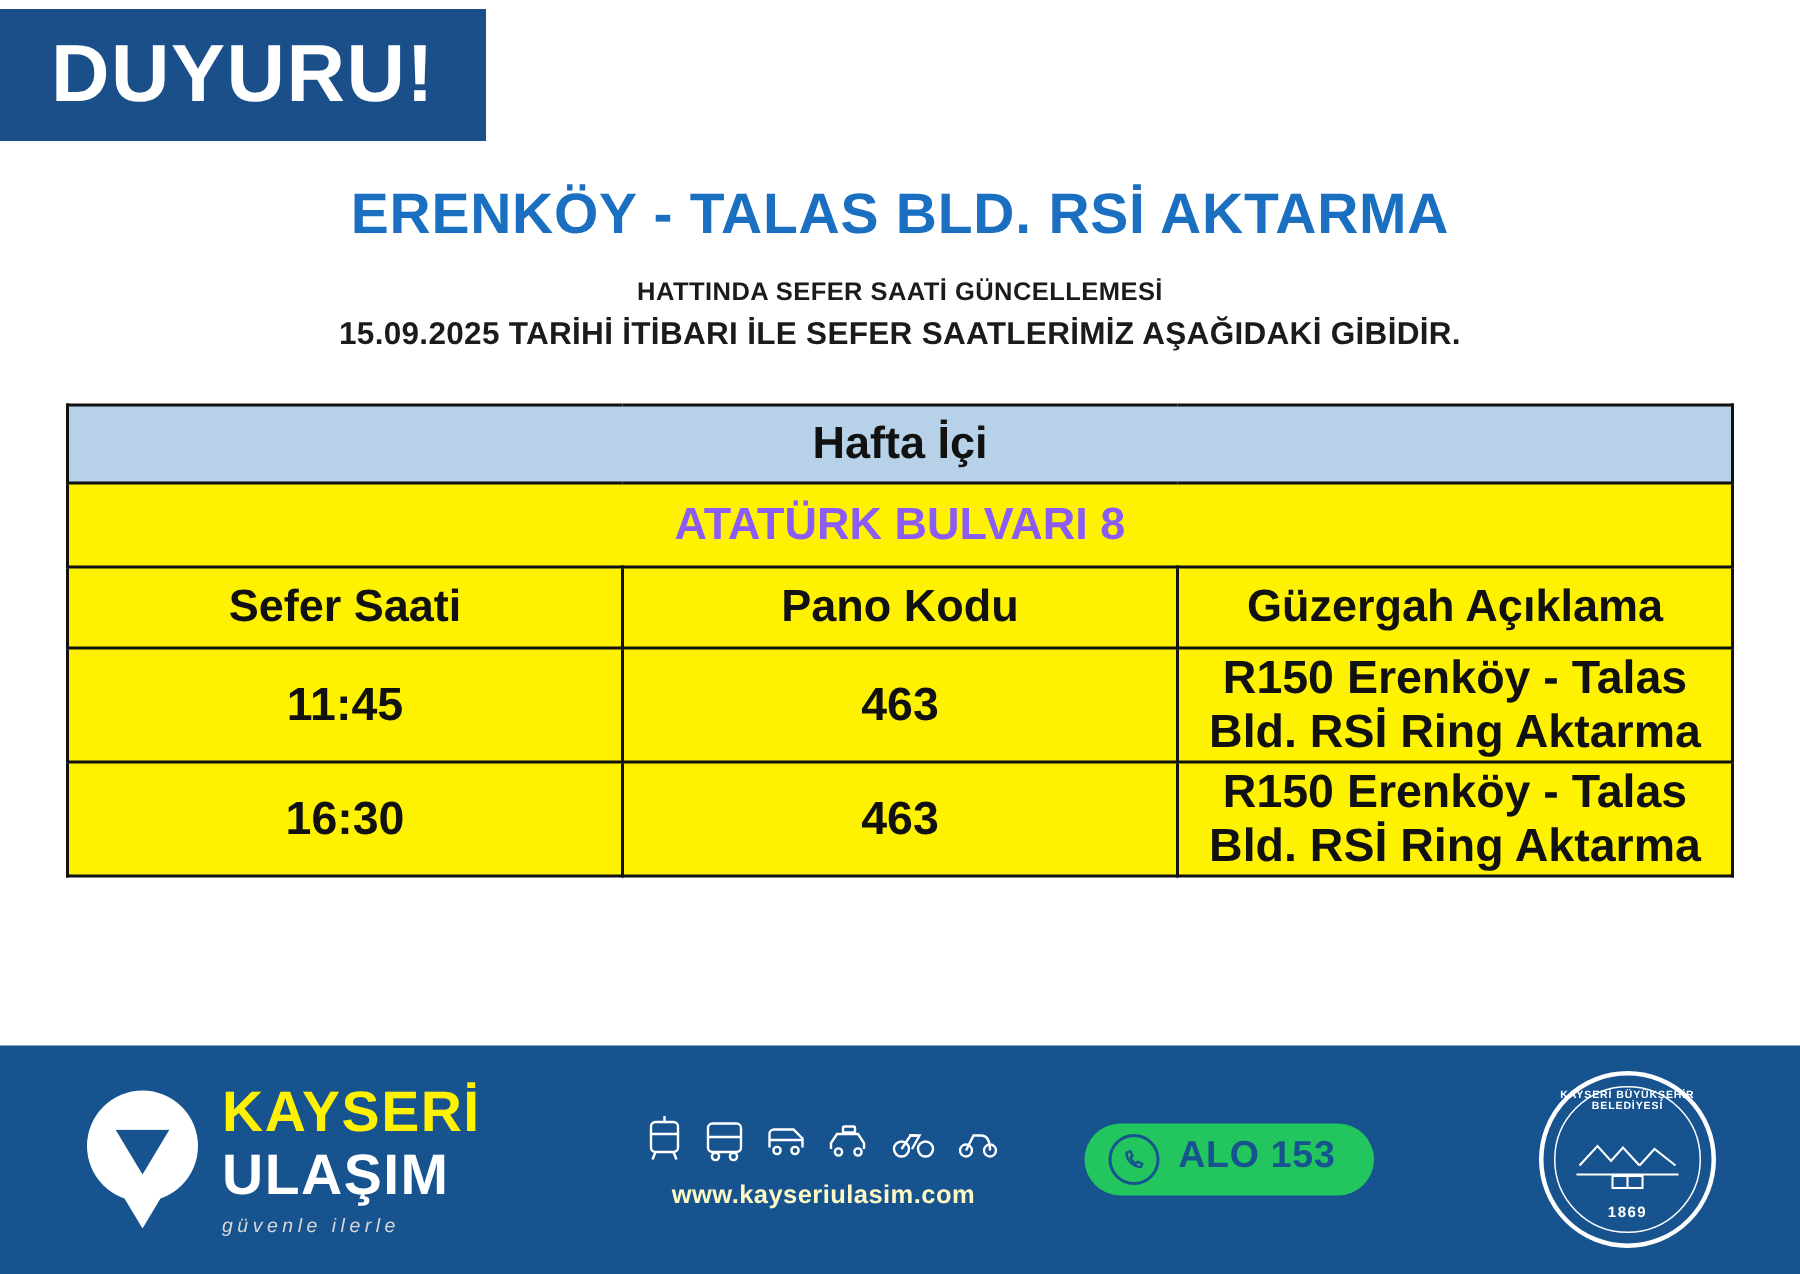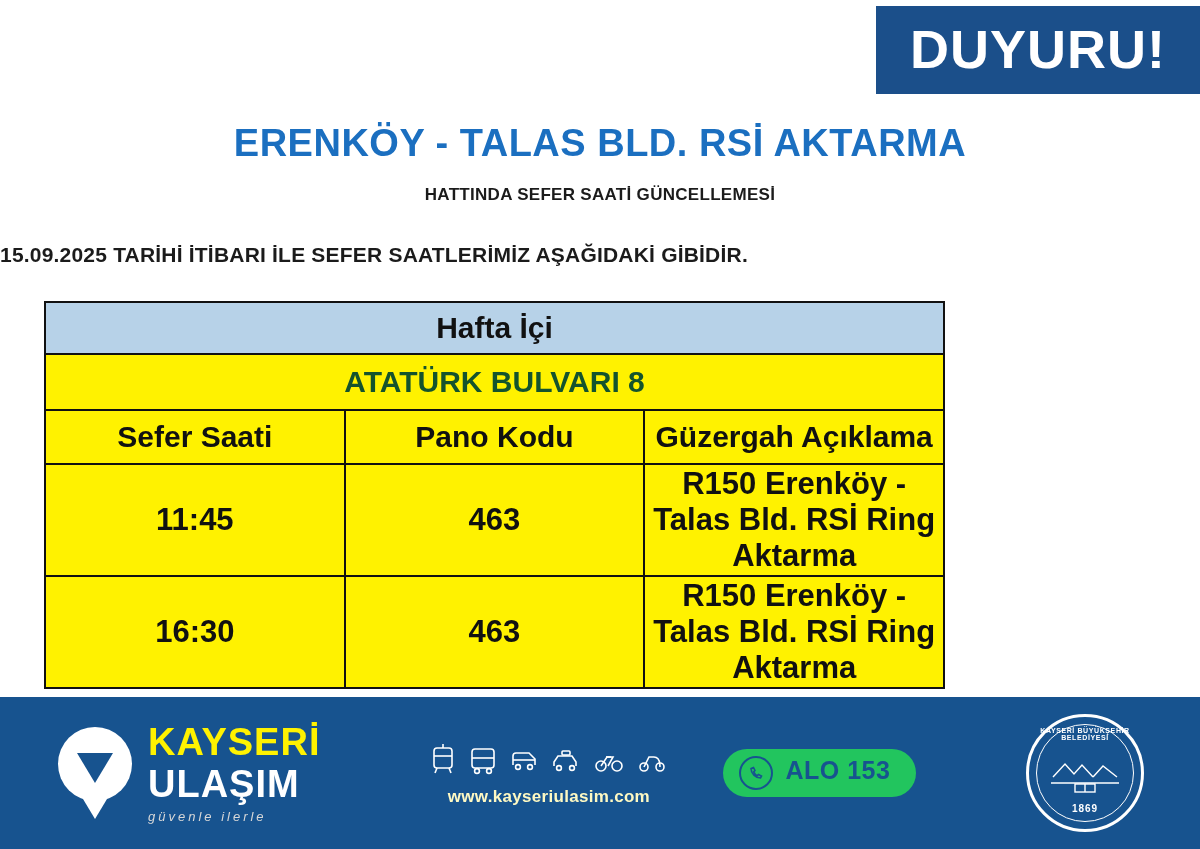--- a/index.html
+++ b/index.html
@@ -19,23 +19,22 @@
   .page {
     width: 1200px;
     height: 849px;
     position: relative;
     display: flex;
     flex-direction: column;
   }
 
   
   .banner-wrap {
-    text-align: right;
+    text-align: left;
     padding-top: 6px;
-    padding-left: 36px;
   }
   .banner {
     display: inline-block;
     background: #1b4f8a;
     color: #ffffff;
     font-size: 54px;
     font-weight: bold;
     letter-spacing: 1px;
     line-height: 1;
     padding: 16px 34px 18px 34px;
@@ -53,51 +52,52 @@
   .title-sub {
     text-align: center;
     color: #1b1b1b;
     font-size: 17px;
     font-weight: bold;
     letter-spacing: 0.3px;
     margin-top: 20px;
   }
 
   .title-date {
+    text-align: center;
     color: #1b1b1b;
     font-size: 21px;
     font-weight: bold;
     letter-spacing: 0.2px;
-    margin-top: 38px;
+    margin-top: 6px;
   }
 
   
   .table-wrap {
     margin: 34px 44px 0 44px;
   }
   table.schedule {
-    width: 901px;
+    width: 1112px;
     border-collapse: collapse;
     table-layout: fixed;
   }
   table.schedule td {
     border: 2px solid #111111;
     text-align: center;
     vertical-align: middle;
   }
   .row-week td {
     background: #b7d2e8;
     color: #111111;
     font-size: 30px;
     font-weight: bold;
     height: 48px;
   }
   .row-route td {
     background: #fff200;
-    color: #14532d;
+    color: #8b5cf6;
     font-size: 30px;
     font-weight: bold;
     height: 52px;
   }
   .row-head td {
     background: #fff200;
     color: #111111;
     font-size: 30px;
     font-weight: bold;
     height: 50px;

